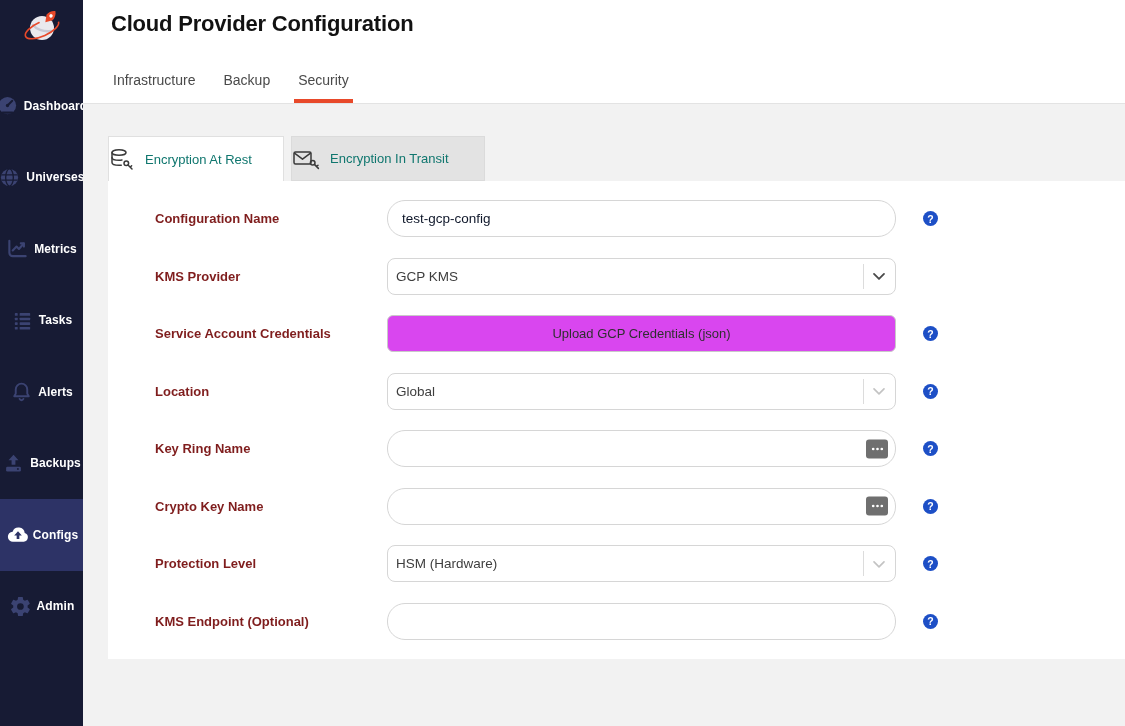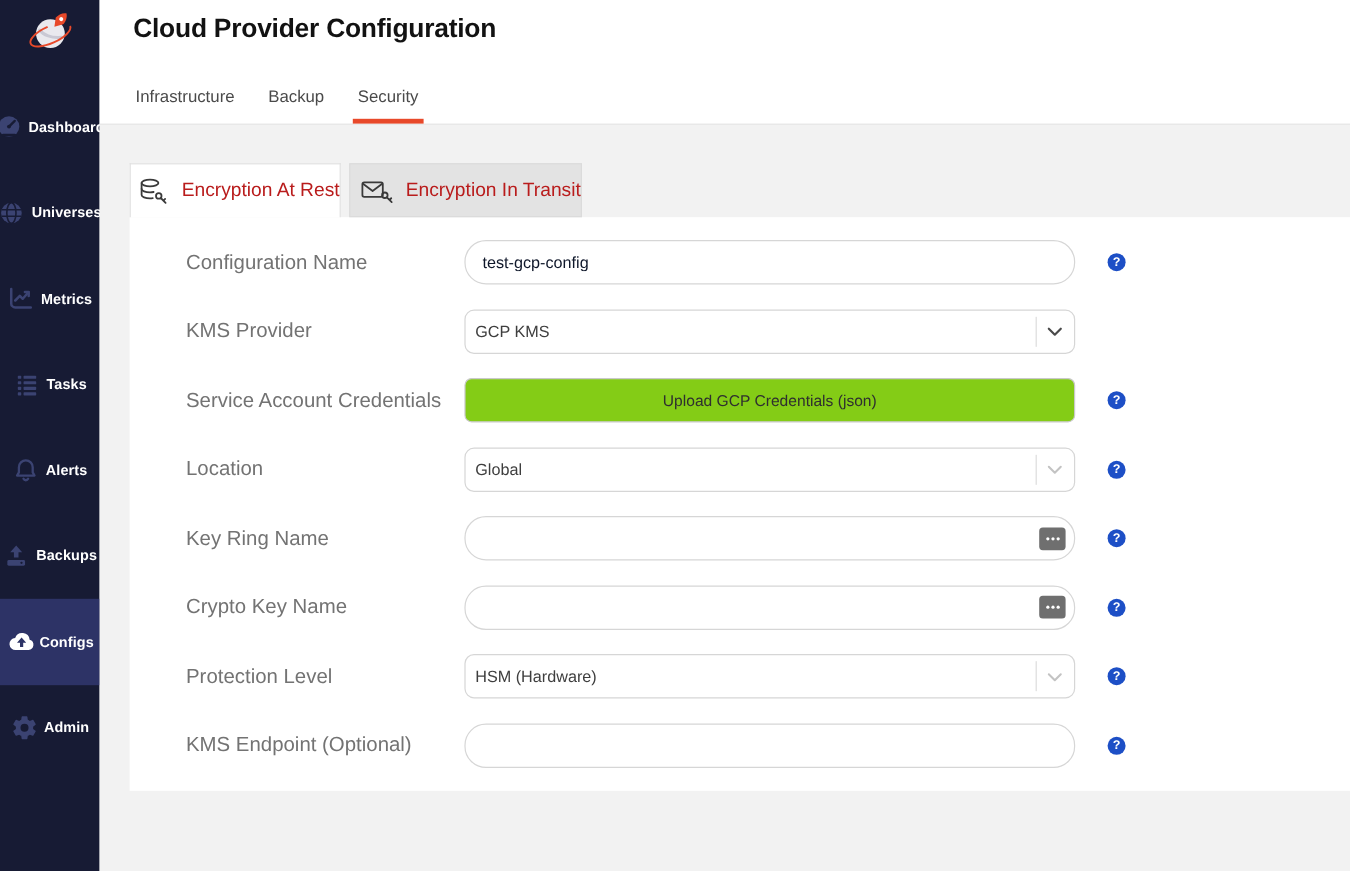--- a/index.html
+++ b/index.html
@@ -23,40 +23,40 @@
   .title{position:absolute;left:28px;top:11px;font-size:22px;font-weight:800;color:#121212;
          margin:0;letter-spacing:-.2px}
   .tabs{position:absolute;left:28px;bottom:0;display:flex;gap:24px}
   .tab{position:relative;font-size:14px;color:#4a4a4a;padding:0 2px 15px;cursor:pointer}
   .tab.active::after{content:"";position:absolute;left:-2px;right:-2px;bottom:0;height:4px;
                      background:#e8492a}
 
   
   .content{position:absolute;left:83px;top:104px;right:0;bottom:0;background:#f2f2f2}
   .subtabs{position:absolute;left:25px;top:32px;display:flex;gap:7px;z-index:1}
-  .subtab{height:45px;display:flex;align-items:center;justify-content:flex-end;gap:10px;
-          font-size:16px;color:#b91c1c;box-sizing:border-box;cursor:pointer}
+  .subtab{height:45px;display:flex;align-items:center;justify-content:flex-start;gap:10px;
+          font-size:13px;color:#0f766e;box-sizing:border-box;cursor:pointer}
   .subtab.active{width:176px;background:#fff;border:1px solid #e0e0e0;border-bottom:none}
   .subtab.inactive{width:194px;background:#e3e3e3;border:1px solid #dbdbdb}
 
   .panel{position:absolute;left:25px;right:0;top:77px;bottom:67px;background:#fff;
          padding-top:19px;box-sizing:border-box}
   .frow{display:flex;align-items:center;height:37px;margin-bottom:20.5px;padding-left:47px}
-  .flabel{width:232px;font-size:17px;color:#737373;font-weight:400;flex:0 0 auto}
+  .flabel{width:232px;font-size:13px;color:#7f1d1d;font-weight:700;flex:0 0 auto}
   .fctrl{width:509px;height:37px;position:relative;flex:0 0 auto}
   .txt{width:100%;height:100%;box-sizing:border-box;border:1px solid #d6d6d6;border-radius:18px;
        padding:0 14px;font:13.5px "Liberation Sans",sans-serif;color:#0f172a;outline:none;background:#fff}
   .ellipsis-box{position:absolute;right:8px;top:50%;transform:translateY(-50%);width:22px;height:19px;
        border-radius:3px;background:#6f6f6f;display:flex;align-items:center;justify-content:center;cursor:pointer}
   .select{width:100%;height:100%;box-sizing:border-box;border:1px solid #d6d6d6;border-radius:8px;
        background:#fff;display:flex;align-items:center;padding-left:8px;font-size:13.5px;color:#3e3e3e;
        cursor:pointer;position:relative}
   .select .sep{position:absolute;right:31px;top:5px;bottom:5px;width:1px;background:#dcdcdc}
   .select .chev{position:absolute;right:6px;top:50%;transform:translateY(-50%);width:20px;height:20px}
-  .upload{width:100%;height:100%;border:1px solid #c9c9c9;border-radius:6px;background:#84cc16;
+  .upload{width:100%;height:100%;border:1px solid #c9c9c9;border-radius:6px;background:#d946ef;
        font:13px "Liberation Sans",sans-serif;color:#2f2f2f;cursor:pointer}
   .help{width:15px;height:15px;border-radius:50%;background:#1d4fc6;color:#fff;font-size:10.5px;
        font-weight:700;display:flex;align-items:center;justify-content:center;margin-left:27px;
        flex:0 0 auto;cursor:pointer;user-select:none}
 
   
   .footer{position:absolute;left:25px;right:0;bottom:0;height:66px;background:#f5f4f2;
           border-top:1px solid #dcdcdc;box-sizing:border-box}
   .btn-cancel{position:absolute;right:227px;top:14px;width:201px;height:37px;border-radius:8px;
           border:1px solid #cfcfcf;background:#fff;font:14px "Liberation Sans",sans-serif;color:#333;cursor:pointer}

